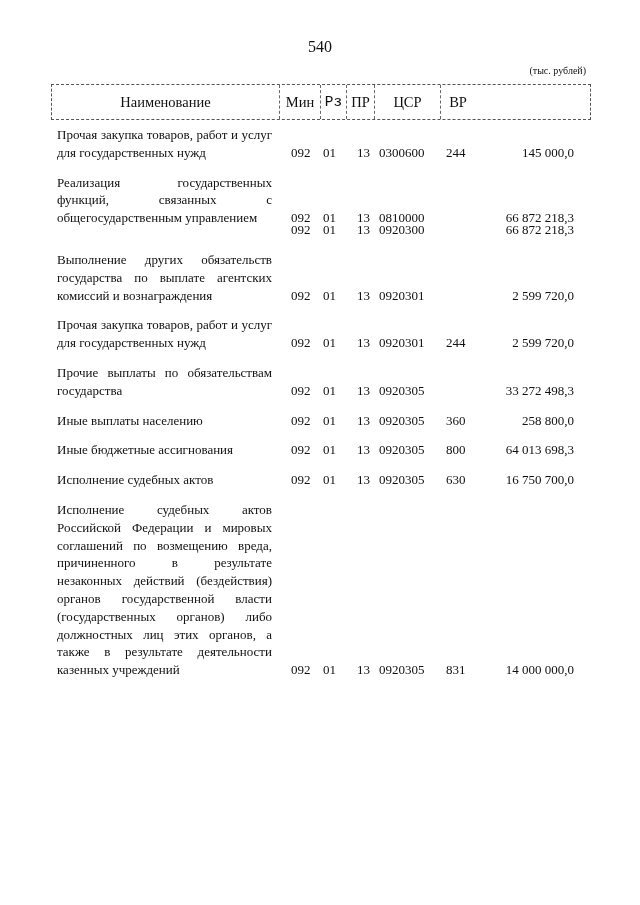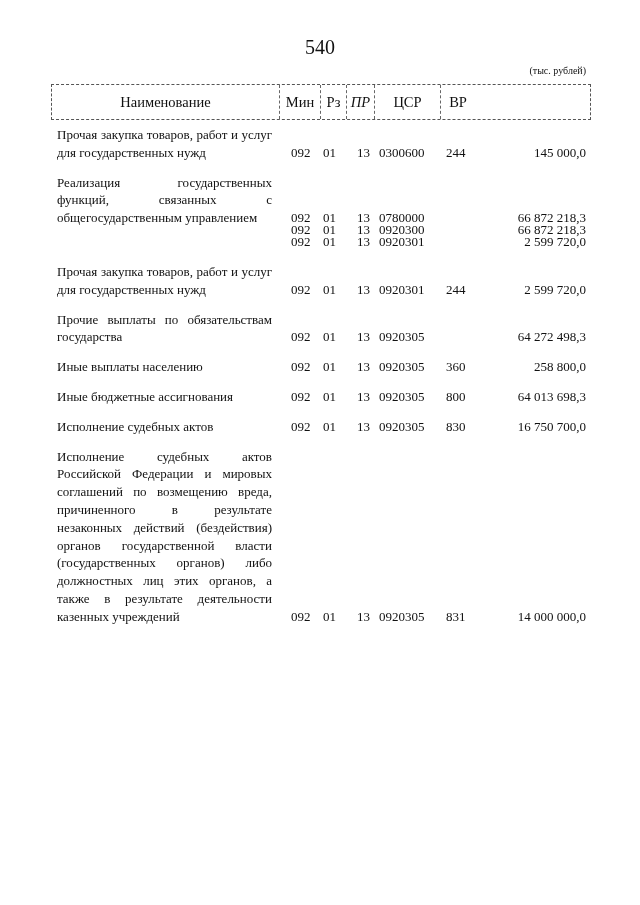--- a/index.html
+++ b/index.html
@@ -14,21 +14,21 @@
     overflow: hidden;
     font-family: "Liberation Serif", "DejaVu Serif", serif;
     color: #111;
   }
   .page-number {
     position: absolute;
     left: 0;
     width: 640px;
     top: 38px;
     text-align: center;
-    font-size: 20px;
+    font-size: 16px;
     line-height: 18px;
   }
   .units {
     position: absolute;
     right: 54px;
     top: 62px;
     font-size: 10px;
     line-height: 18px;
   }
   .header {
@@ -46,22 +46,22 @@
     border-right: 1px dashed #666;
     display: flex;
     align-items: center;
     justify-content: center;
     font-size: 14.5px;
     height: 100%;
   }
   .hcell:last-child { border-right: none; }
   .c-name { width: 228px; text-align: center; }
   .c-min  { width: 41px; }
-  .c-rz   { width: 26px; }
-  .c-pr   { width: 28px; font-style: italic; }
+  .c-rz   { width: 26px; font-family: Liberation Mono, monospace; }
+  .c-pr   { width: 28px; }
   .c-csr  { width: 66px; }
   .c-vr   { width: 34px; }
   .c-sum  { flex: 1; }
 
   .rows {
     position: absolute;
     left: 57px;
     top: 126px;
     width: 535px;
   }
@@ -80,21 +80,21 @@
     hyphens: none;
   }
   .v {
     white-space: nowrap;
   }
   .v-min { position: absolute; left: 234px; bottom: 0; }
   .v-rz  { position: absolute; left: 266px; bottom: 0; }
   .v-pr  { position: absolute; left: 300px; bottom: 0; }
   .v-csr { position: absolute; left: 322px; bottom: 0; }
   .v-vr  { position: absolute; left: 389px; bottom: 0; }
-  .v-sum { position: absolute; right: 6px; bottom: 0; text-align: left; }
+  .v-sum { position: absolute; right: 18px; bottom: 0; text-align: left; }
 </style>
 </head>
 <body>
 
 <div class="page-number">540</div>
 <div class="units">(тыс. рублей)</div>
 
 <div class="header">
   <div class="hcell c-name">Наименование</div>
   <div class="hcell c-min">Мин</div>
@@ -112,33 +112,34 @@
     <span class="v v-pr">13</span>
     <span class="v v-csr">0300600</span>
     <span class="v v-vr">244</span>
     <span class="v v-sum">145 000,0</span>
   </div>
   <div class="row">
     <div class="name">Реализация государственных функций, связанных с общегосударственным управлением</div>
     <span class="v v-min">092</span>
     <span class="v v-rz">01</span>
     <span class="v v-pr">13</span>
-    <span class="v v-csr">0780000</span>
+    <span class="v v-csr">0810000</span>
     <span class="v v-vr"></span>
     <span class="v v-sum">66 872 218,3</span>
   </div>
   <div class="row">
     <span class="v v-min">092</span>
     <span class="v v-rz">01</span>
     <span class="v v-pr">13</span>
     <span class="v v-csr">0920300</span>
     <span class="v v-vr"></span>
     <span class="v v-sum">66 872 218,3</span>
   </div>
   <div class="row">
+    <div class="name">Выполнение других обязательств государства по выплате агентских комиссий и вознаграждения</div>
     <span class="v v-min">092</span>
     <span class="v v-rz">01</span>
     <span class="v v-pr">13</span>
     <span class="v v-csr">0920301</span>
     <span class="v v-vr"></span>
     <span class="v v-sum">2 599 720,0</span>
   </div>
   <div class="row">
     <div class="name">Прочая закупка товаров, работ и услуг для государственных нужд</div>
     <span class="v v-min">092</span>
@@ -148,21 +149,21 @@
     <span class="v v-vr">244</span>
     <span class="v v-sum">2 599 720,0</span>
   </div>
   <div class="row">
     <div class="name">Прочие выплаты по обязательствам государства</div>
     <span class="v v-min">092</span>
     <span class="v v-rz">01</span>
     <span class="v v-pr">13</span>
     <span class="v v-csr">0920305</span>
     <span class="v v-vr"></span>
-    <span class="v v-sum">64 272 498,3</span>
+    <span class="v v-sum">33 272 498,3</span>
   </div>
   <div class="row">
     <div class="name">Иные выплаты населению</div>
     <span class="v v-min">092</span>
     <span class="v v-rz">01</span>
     <span class="v v-pr">13</span>
     <span class="v v-csr">0920305</span>
     <span class="v v-vr">360</span>
     <span class="v v-sum">258 800,0</span>
   </div>
@@ -174,21 +175,21 @@
     <span class="v v-csr">0920305</span>
     <span class="v v-vr">800</span>
     <span class="v v-sum">64 013 698,3</span>
   </div>
   <div class="row">
     <div class="name">Исполнение судебных актов</div>
     <span class="v v-min">092</span>
     <span class="v v-rz">01</span>
     <span class="v v-pr">13</span>
     <span class="v v-csr">0920305</span>
-    <span class="v v-vr">830</span>
+    <span class="v v-vr">630</span>
     <span class="v v-sum">16 750 700,0</span>
   </div>
   <div class="row">
     <div class="name">Исполнение судебных актов Российской Федерации и мировых соглашений по возмещению вреда, причиненного в результате незаконных действий (бездействия) органов государственной власти (государственных органов) либо должностных лиц этих органов, а также в результате деятельности казенных учреждений</div>
     <span class="v v-min">092</span>
     <span class="v v-rz">01</span>
     <span class="v v-pr">13</span>
     <span class="v v-csr">0920305</span>
     <span class="v v-vr">831</span>
     <span class="v v-sum">14 000 000,0</span>

